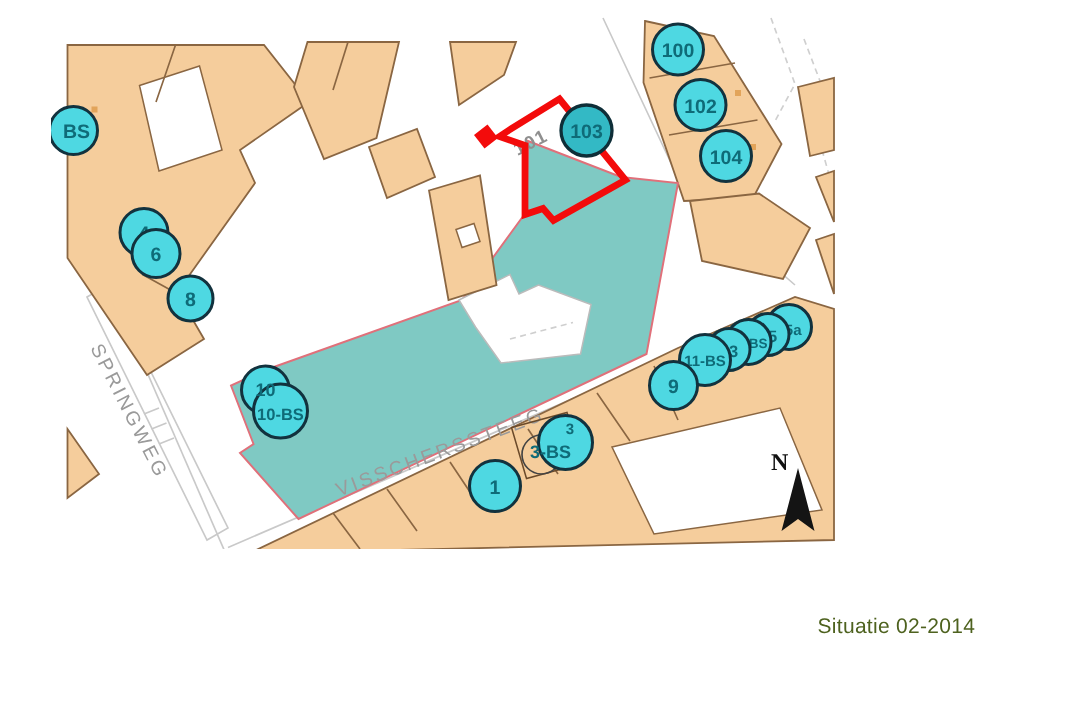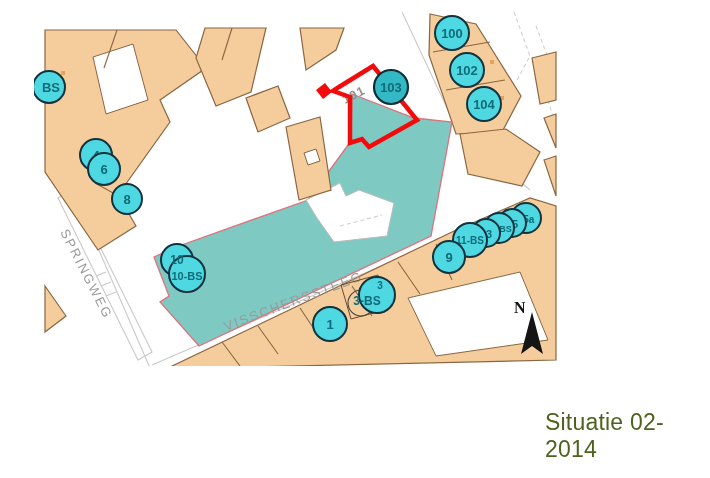--- a/index.html
+++ b/index.html
@@ -1,18 +1,18 @@
 <!DOCTYPE html>
 <html><head>
 <meta charset="utf-8">
 <style>
   html,body{margin:0;padding:0;background:#ffffff;}
   .page{position:relative;width:710px;height:478px;background:#ffffff;overflow:hidden;
         font-family:"Liberation Sans",sans-serif;}
-  .caption{position:absolute;left:545px;top:409px;font-size:23px;font-weight:400;
+  .caption{position:absolute;left:545px;top:409px;font-size:14px;font-weight:400;
            color:#4E621F;letter-spacing:0.2px;font-family:"Liberation Sans",sans-serif;}
   svg text{font-family:"Liberation Sans",sans-serif;}
   .street-label{fill:#9A9A9A;font-size:13px;letter-spacing:2px;}
   .marker-label{fill:#0F6B78;font-weight:bold;text-anchor:middle;}
   .parcel-num{fill:#8F8F8F;font-size:12.5px;font-weight:bold;letter-spacing:1px;}
   .north-n{font-family:"Liberation Serif",serif;font-weight:bold;font-size:16px;fill:#111;}
   .bld{fill:#F5CD9C;stroke:#8A6642;stroke-width:1.2;}
   .bldline{stroke:#8A6642;stroke-width:1.1;fill:none;}
   .white-cut{fill:#FFFFFF;stroke:#8A6642;stroke-width:1;}
   .street-line{stroke:#C9C9C9;stroke-width:1.1;fill:none;}

